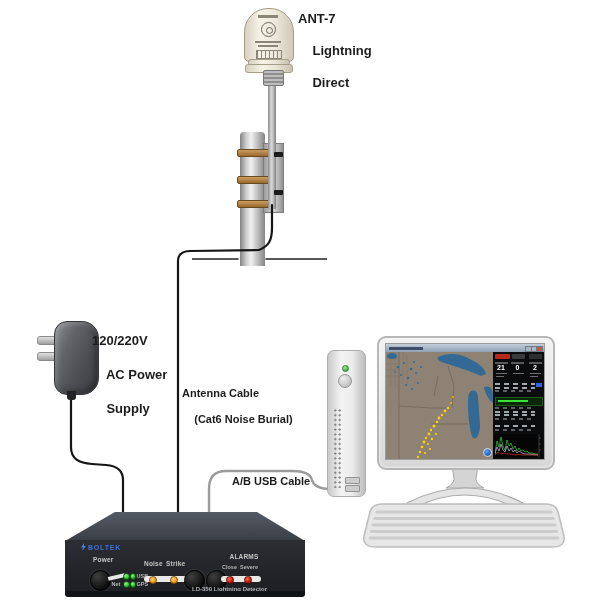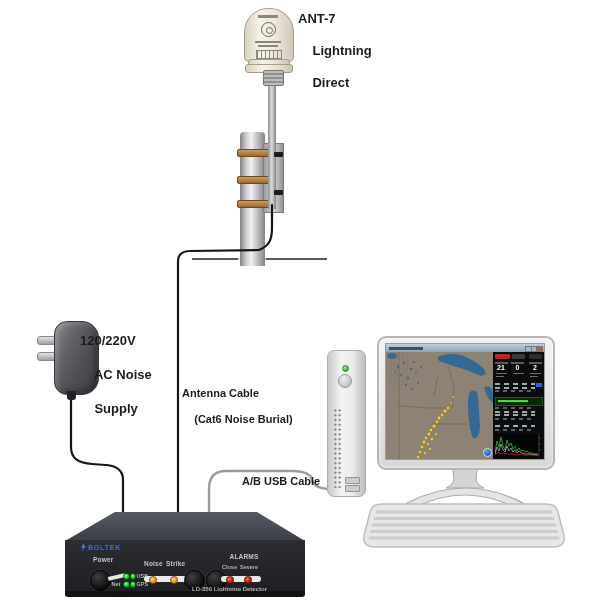--- a/index.html
+++ b/index.html
@@ -127,28 +127,28 @@
 
   <div class="dlabel" style="left:298px;top:11px"><span>ANT-7</span><br>
     <span>Lightning</span><br>
     <span>Direct</span></div>
 
   <div class="prong" style="top:336px"></div>
   <div class="prong" style="top:352px"></div>
   <div class="adapter"></div>
   <div class="adapter-stub"></div>
 
-  <div class="dlabel" style="left:80px;top:332px;line-height:17px"><span>120/220V</span><br>
-    <span>AC Noise</span><br>
+  <div class="dlabel" style="left:92px;top:332px;line-height:17px"><span>120/220V</span><br>
+    <span>AC Power</span><br>
     <span>Supply</span></div>
 
   <div class="dlabel small" style="left:182px;top:387px"><span>Antenna Cable</span><br>
     <span>(Cat6 Noise Burial)</span></div>
 
-  <div class="dlabel small" style="left:242px;top:475px"><span>A/B USB Cable</span></div>
+  <div class="dlabel small" style="left:232px;top:475px"><span>A/B USB Cable</span></div>
 
   <div class="title" style="left:368px;top:290px;width:196px"><br>
     </div>
 
   <div class="det-top"></div>
   <div class="det-front">
     <div class="brand">
       <svg width="5" height="8" viewBox="0 0 5 8">
         <polygon points="3,0 0,4.5 2,4.5 1,8 5,3 3,3" fill="#4a7de0"></polygon>
       </svg>

